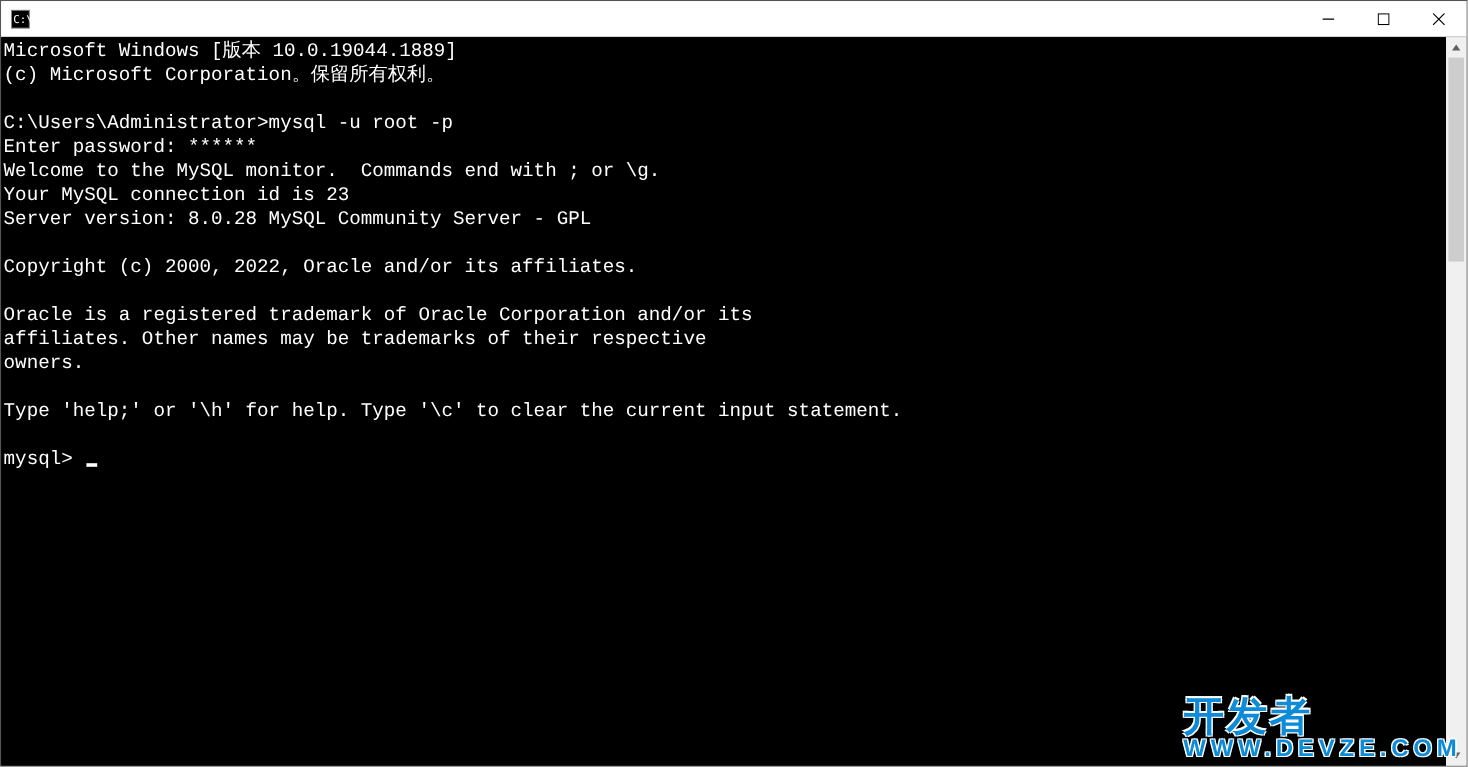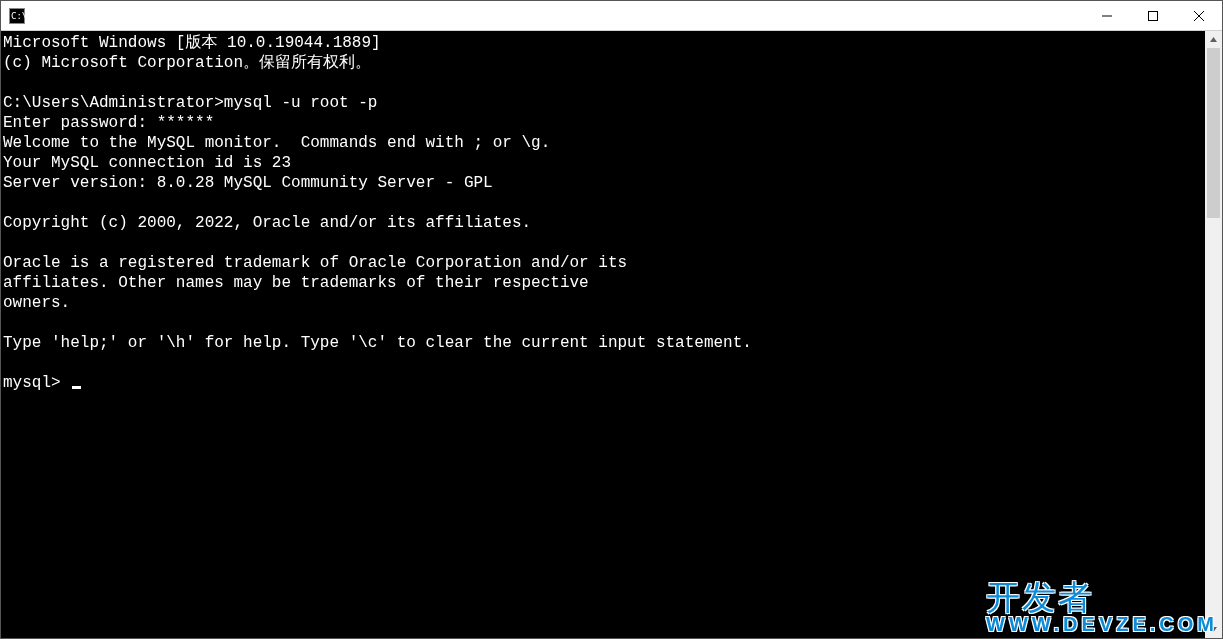--- a/index.html
+++ b/index.html
@@ -13,21 +13,21 @@
   .wbtn svg { display:block; }
   .content-wrap { flex: 1 1 auto; display: flex; flex-direction: row; background: #000; }
   .terminal { flex: 1 1 auto; background: #000; color: #ffffff; font-family: "NSimSun","SimSun","Consolas","Courier New",monospace; font-size: 16px; line-height: 20px; padding: 2px 0 4px 2px; white-space: pre; overflow: hidden; }
   .terminal .line { white-space: pre; }
   .cursor { display:inline-block; width: 9px; height: 3px; background:#fff; vertical-align: -2px; margin-left: 2px; }
   .scrollbar { width: 17px; background: #f0f0f0; display: flex; flex-direction: column; align-items: center; }
   .sb-btn { width: 17px; height: 17px; background: #f0f0f0; display:flex; align-items:center; justify-content:center; }
   .sb-track { flex:1 1 auto; width:17px; background:#f0f0f0; position:relative; }
   .sb-thumb { position:absolute; top:0; left:2px; width:13px; height:170px; background:#cdcdcd; }
   .watermark { position:absolute; right:4px; bottom:2px; pointer-events:none; }
-  .watermark .cn { font-family: "SimSun","NSimSun",serif; font-size: 34px; font-weight: normal; color:#0d8bd9; letter-spacing:2px; line-height:1; text-shadow: -1px -1px 0 #fff, 1px -1px 0 #fff, -1px 1px 0 #fff, 1px 1px 0 #fff; }
+  .watermark .cn { font-family: "SimSun","NSimSun",serif; font-size: 34px; font-weight: bold; color:#0d8bd9; letter-spacing:2px; line-height:1; text-shadow: -1px -1px 0 #fff, 1px -1px 0 #fff, -1px 1px 0 #fff, 1px 1px 0 #fff; }
   .watermark .en { font-family: Arial,Helvetica,sans-serif; font-size: 20px; font-weight:bold; color:#0d8bd9; letter-spacing:4px; margin-top:-2px; text-shadow: -1px -1px 0 #fff, 1px -1px 0 #fff, -1px 1px 0 #fff, 1px 1px 0 #fff; }
 </style>
 </head>
 <body>
 
 <div class="window">
   <div class="titlebar">
     <span class="titlebar-icon">
       <svg width="16" height="16" viewBox="0 0 16 16">
         <rect x="0.5" y="0.5" width="15" height="15" fill="#000" stroke="#888"></rect>

